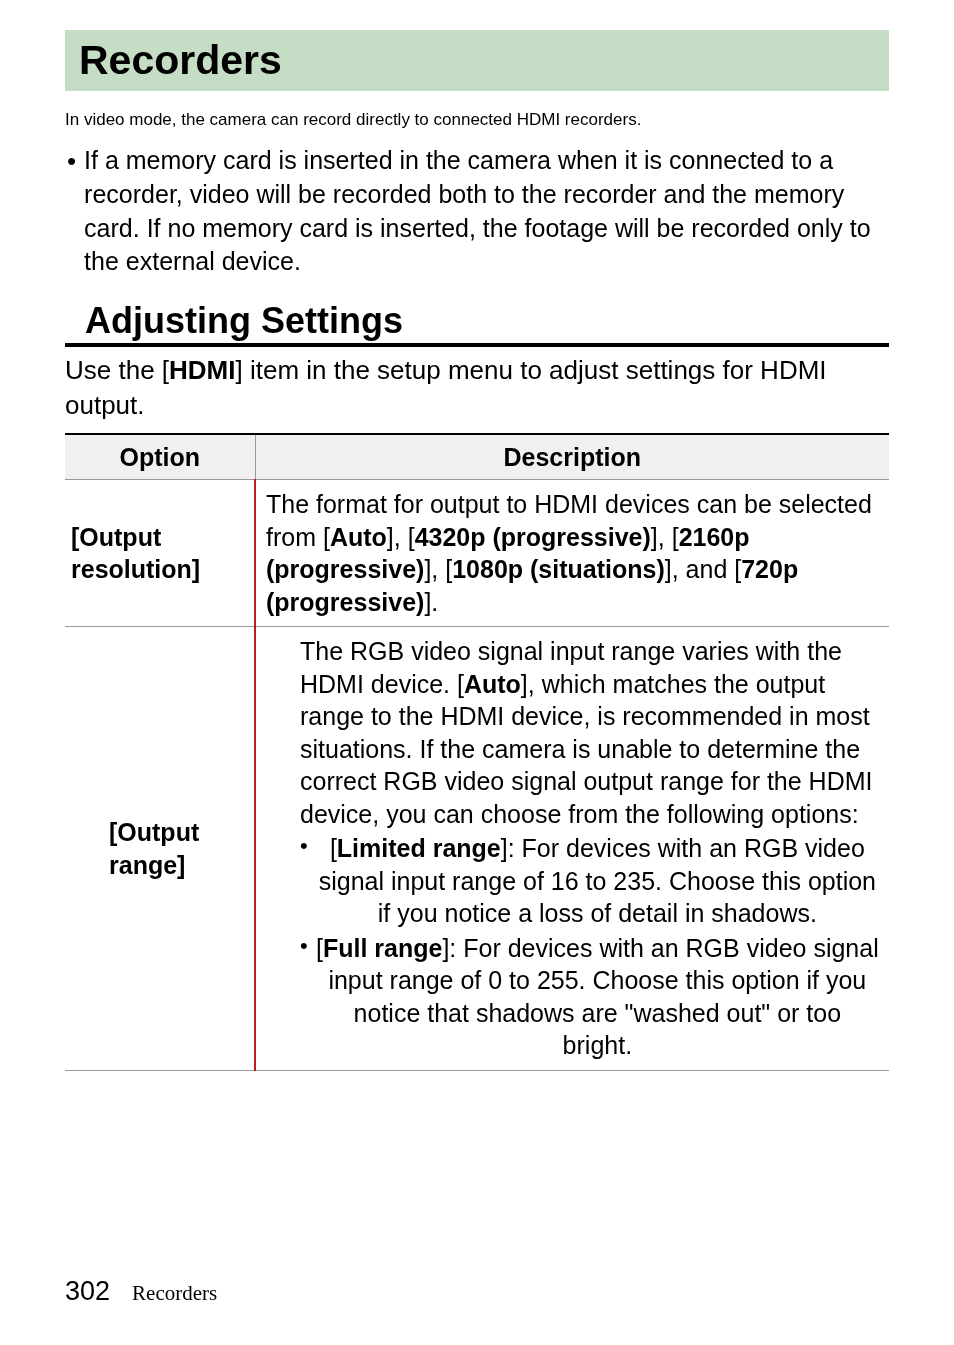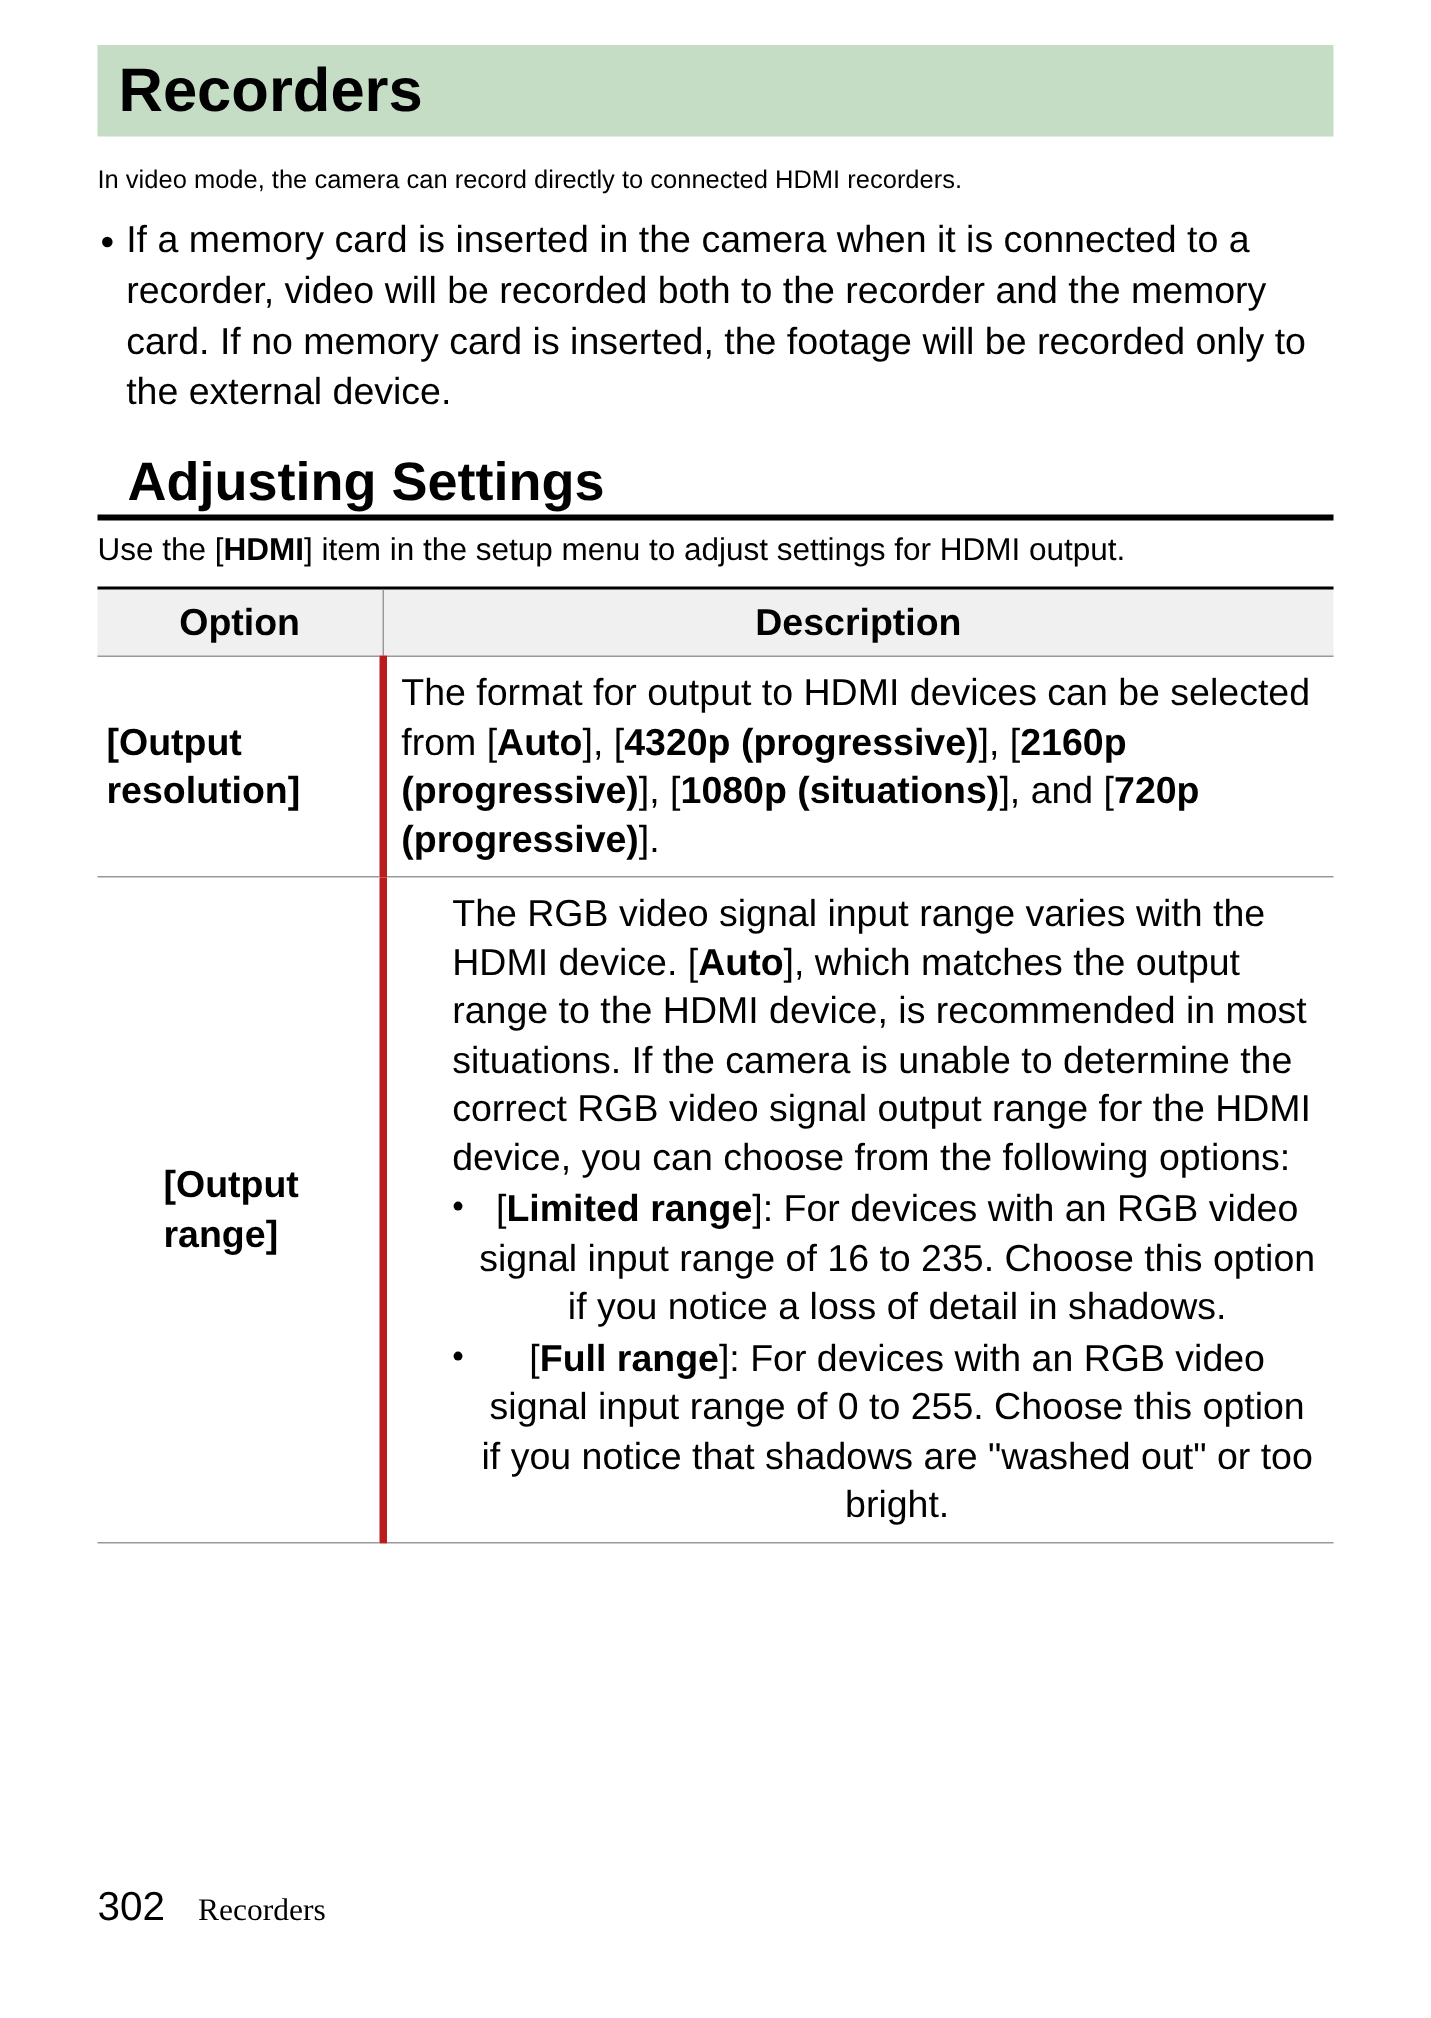--- a/index.html
+++ b/index.html
@@ -52,21 +52,21 @@
       margin-bottom: 2px;
       padding-bottom: 2px;
     }
     .subheading {
       font-size: 36px;
       font-weight: bold;
       line-height: 1.1;
       margin-left: 20px;
     }
     .sub-intro {
-      font-size: 21px;
+      font-size: 26px;
       line-height: 1.35;
       margin-top: 6px;
       margin-bottom: 10px;
     }
     table.settings {
       border-collapse: collapse;
       width: 100%;
       font-size: 25px;
       line-height: 1.3;
     }
@@ -83,21 +83,21 @@
     table.settings th.option-col {
       width: 190px;
       border-right: 1px solid #999;
     }
     table.settings td {
       border-bottom: 1px solid #999;
       padding: 8px 10px 8px 10px;
       vertical-align: middle;
     }
     table.settings td.option-cell {
-      border-right: 5px solid #b91c1c;
+      border-right: 2px solid #b91c1c;
       font-weight: bold;
       vertical-align: middle;
       padding-left: 6px;
       padding-right: 6px;
       margin-left: 13px;
     }
     table.settings tr:last-child td {
       border-bottom: 1px solid #999;
       padding-left: 44px;
     }
@@ -110,21 +110,21 @@
       margin-right: 8px;
       margin-top: 0px;
       font-size: 22px;
     }
     .desc-bullet .btxt {
       flex: 1;
       text-align: center;
     }
     .footer {
       position: absolute;
-      bottom: 58px;
+      bottom: 38px;
       left: 65px;
       display: flex;
       align-items: baseline;
     }
     .footer-pagenum {
       font-size: 27px;
       font-family: Arial, sans-serif;
       margin-right: 22px;
       font-weight: normal;
     }

